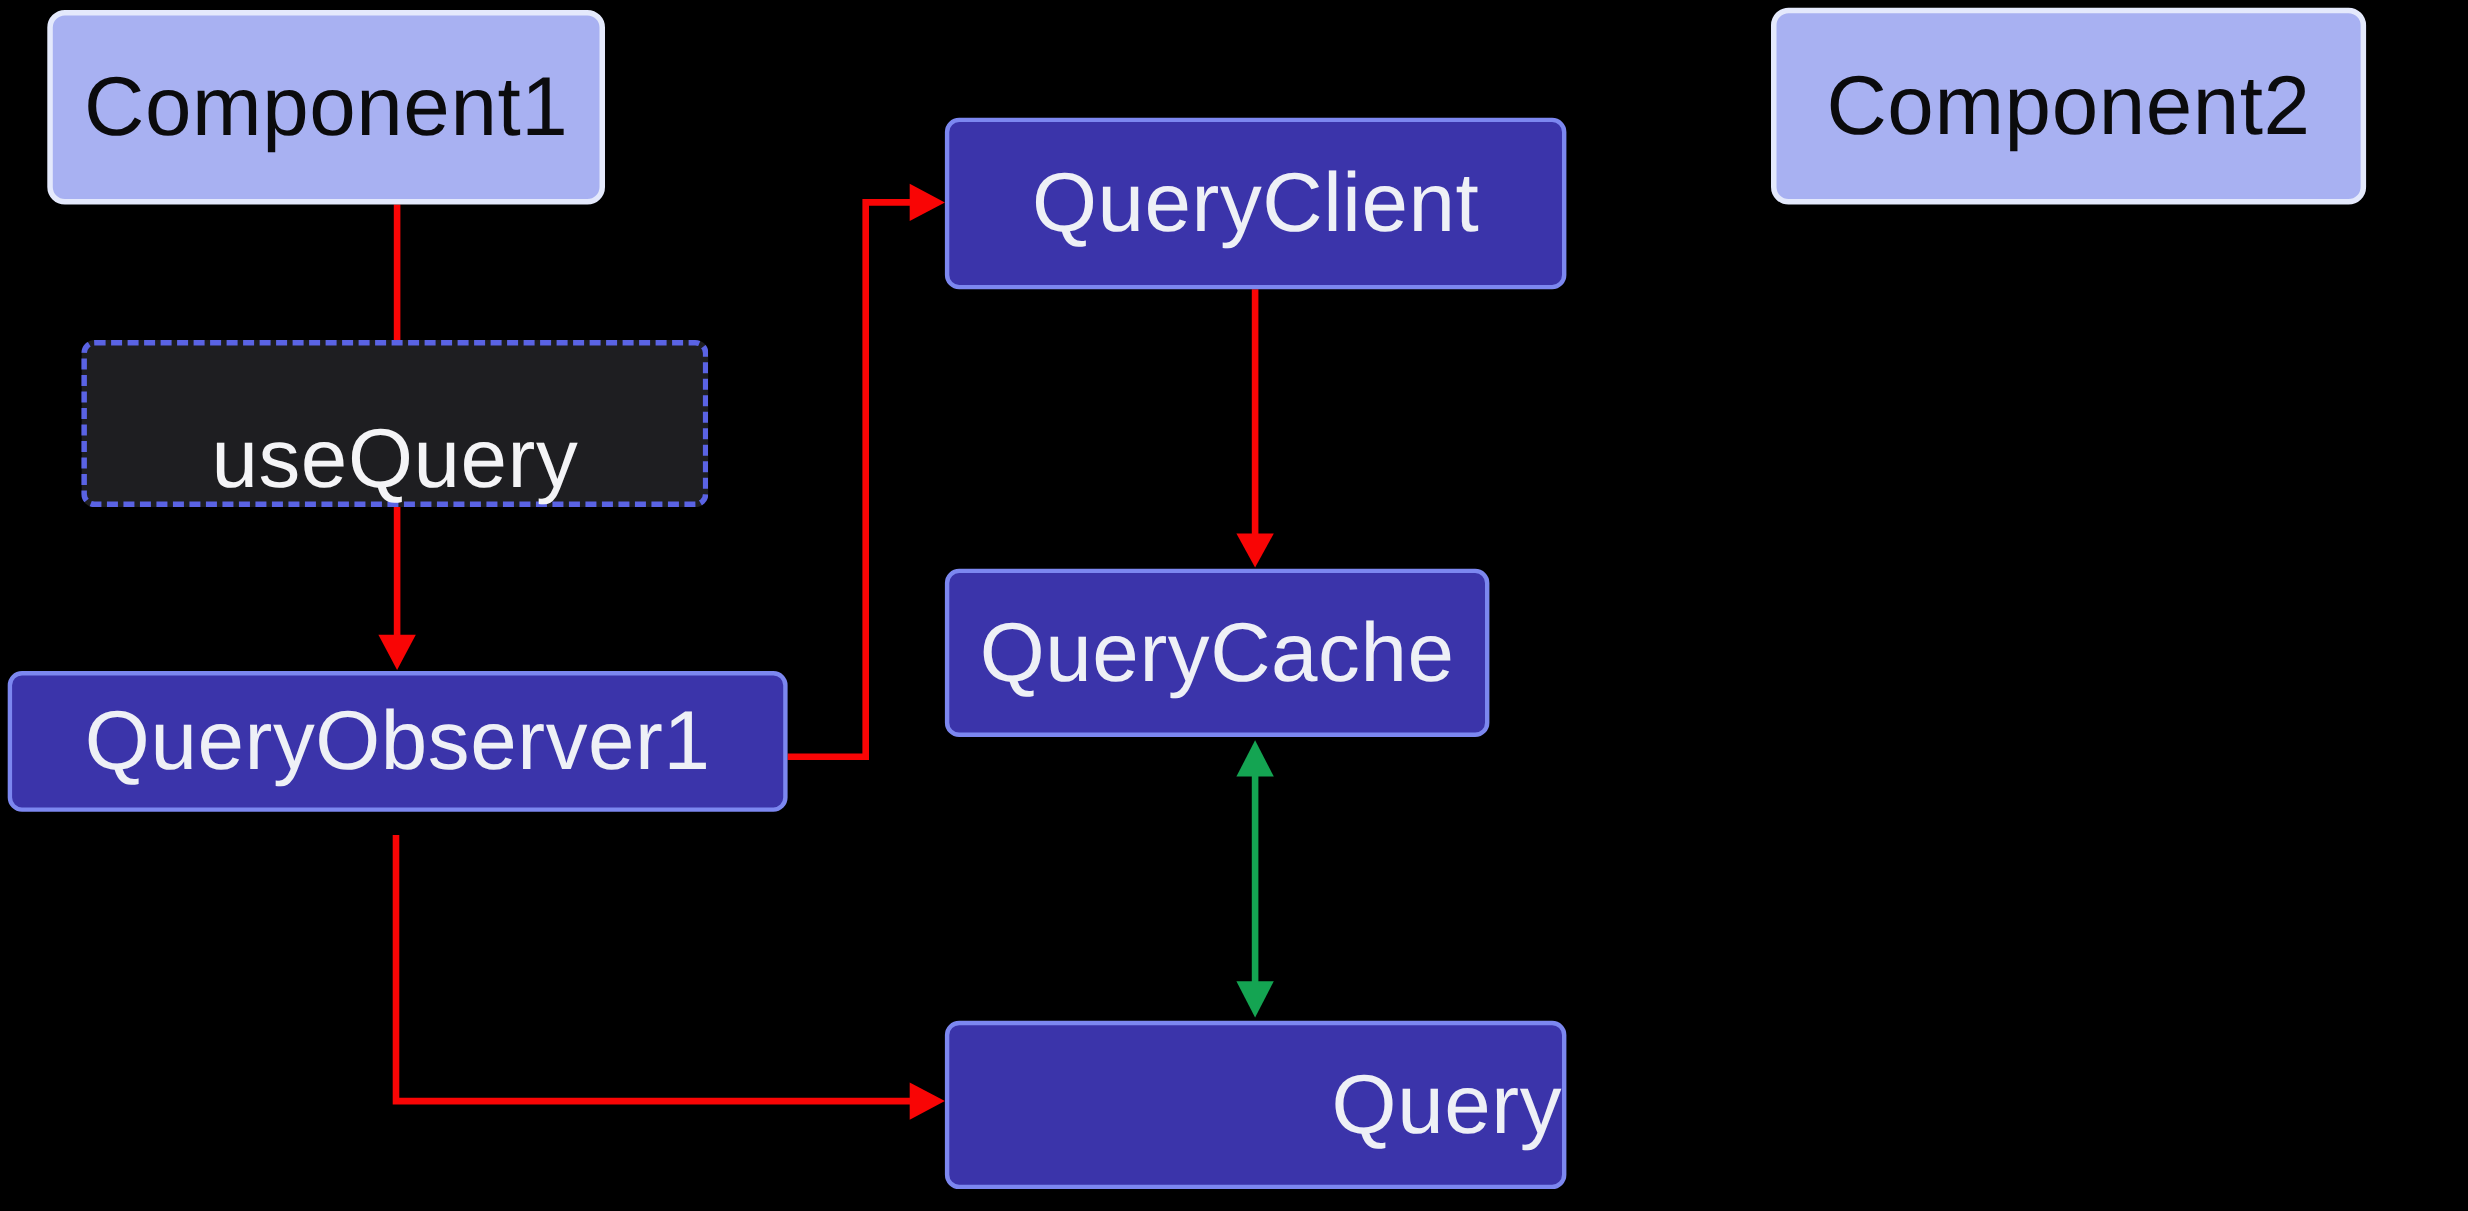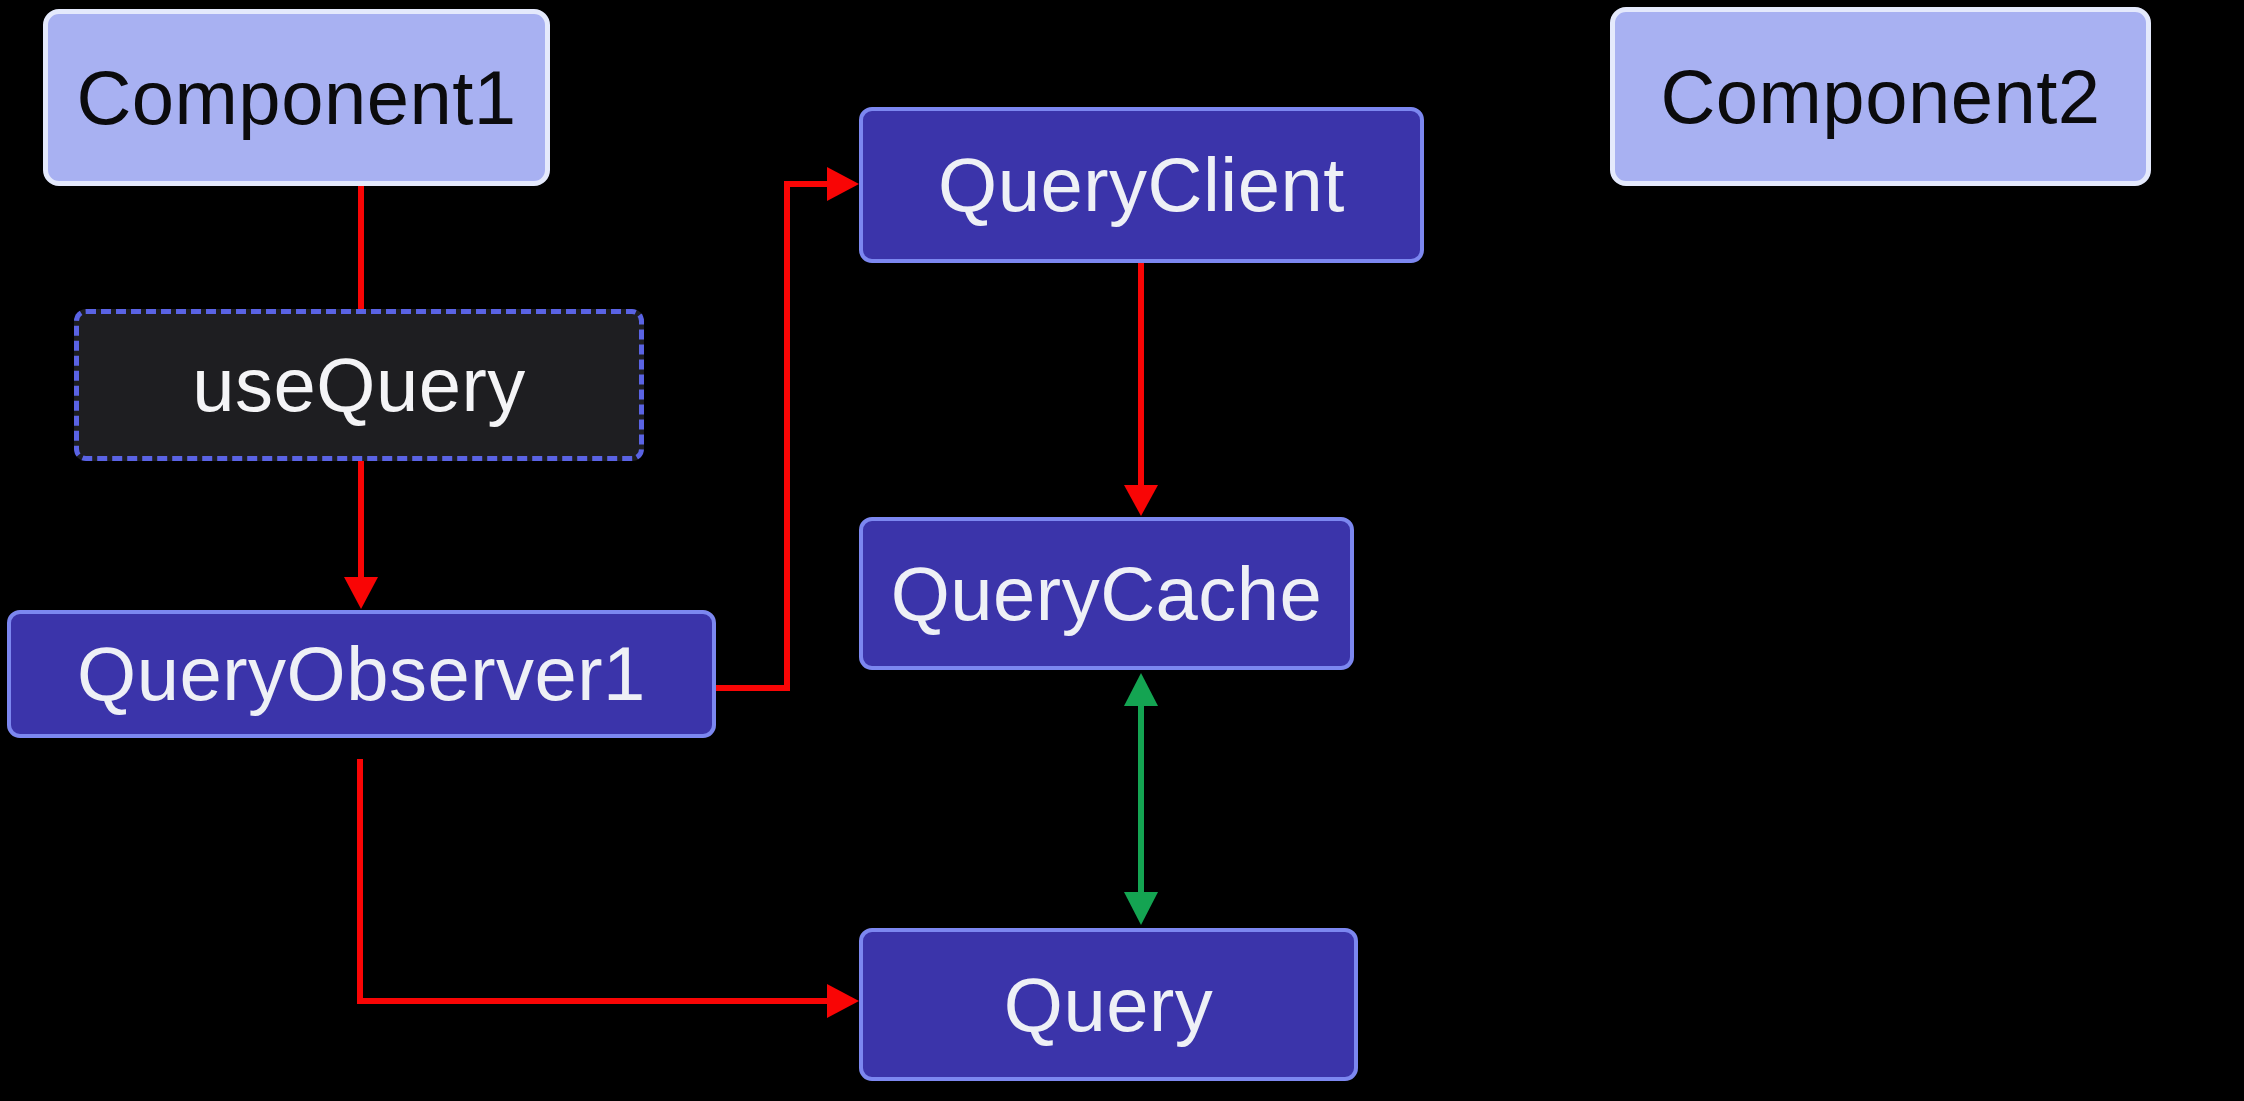--- a/index.html
+++ b/index.html
@@ -51,25 +51,25 @@
     border-radius: 13px;
     color: #eef0f6;
   }
   .node.hook {
     background: #1e1e21;
     border: 5px dashed #5a63e4;
     border-radius: 12px;
     color: #f4f4f6;
   }
   #node-component1   { left: 43px;   top: 9px;   width: 507px; height: 177px; }
-  #node-useQuery     { left: 74px;   top: 309px; width: 570px; height: 152px; }
+  #node-useQuery     { left: 74px;   top: 309px; width: 570px; height: 152px; align-items: flex-end; }
   #node-queryObserver1 { left: 7px;  top: 610px; width: 709px; height: 128px; }
   #node-queryClient  { left: 859px;  top: 107px; width: 565px; height: 156px; }
   #node-queryCache   { left: 859px;  top: 517px; width: 495px; height: 153px; }
-  #node-query        { left: 859px;  top: 928px; width: 499px; height: 153px; }
+  #node-query        { left: 859px;  top: 928px; width: 565px; height: 153px; justify-content: flex-end; }
   #node-component2   { left: 1610px; top: 7px;   width: 541px; height: 179px; }
 </style>
 </head>
 <body>
 
 <div id="canvas">
 
   <svg id="edge-layer" viewBox="0 0 2244 1101">
 
     <g>

